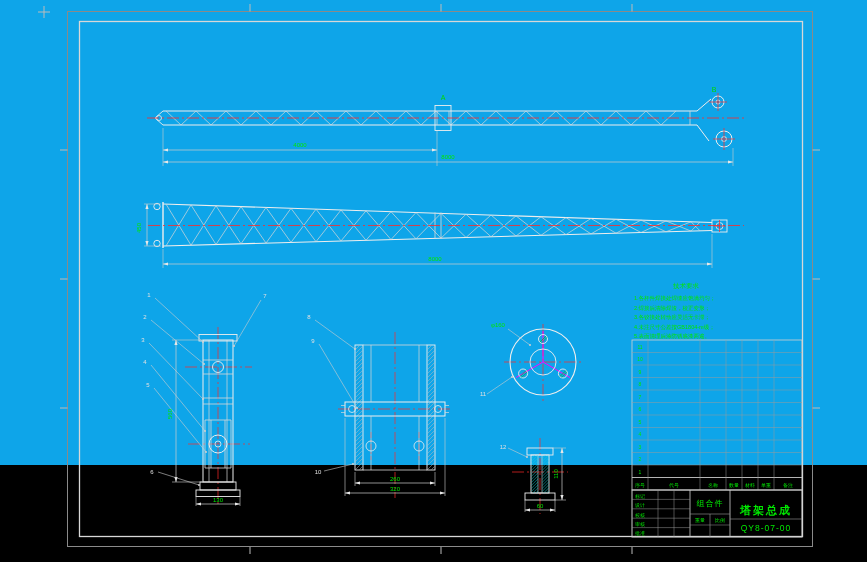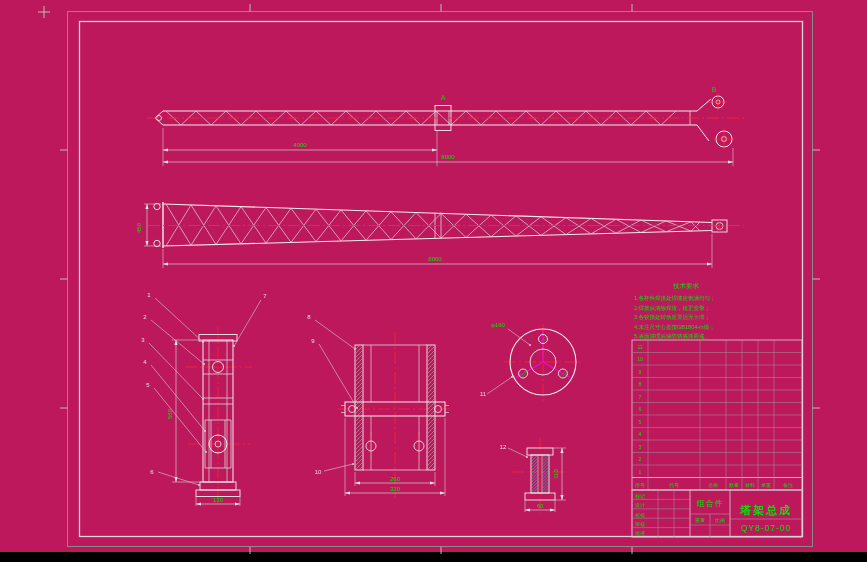--- a/index.html
+++ b/index.html
@@ -1,16 +1,16 @@
 <!DOCTYPE html>
 <html><head>
 <meta charset="utf-8">
 <style>
   html,body{margin:0;padding:0;background:#000;width:867px;height:562px;overflow:hidden}
-  #stage{position:relative;width:867px;height:552px;background:#be185d}
+  #stage{position:relative;width:867px;height:465px;background:#0ea5e9}
   svg{position:absolute;left:0;top:0}
   text{font-family:"Liberation Sans",sans-serif}
   .gd{fill:#00e800;font-size:6px}
   .gt{fill:#00e800;font-size:5px}
   .gn{fill:#00e800;font-size:5.5px}
   .wn{fill:#e0e0e0;font-size:6px}
   .ttl{fill:#00e800;font-size:6.5px}
   .big{fill:#00e800;font-size:11px;font-weight:bold;letter-spacing:2px}
   .num{fill:#00e800;font-size:8.5px;letter-spacing:1px}
   .asm{fill:#00e800;font-size:8px;letter-spacing:1px}

